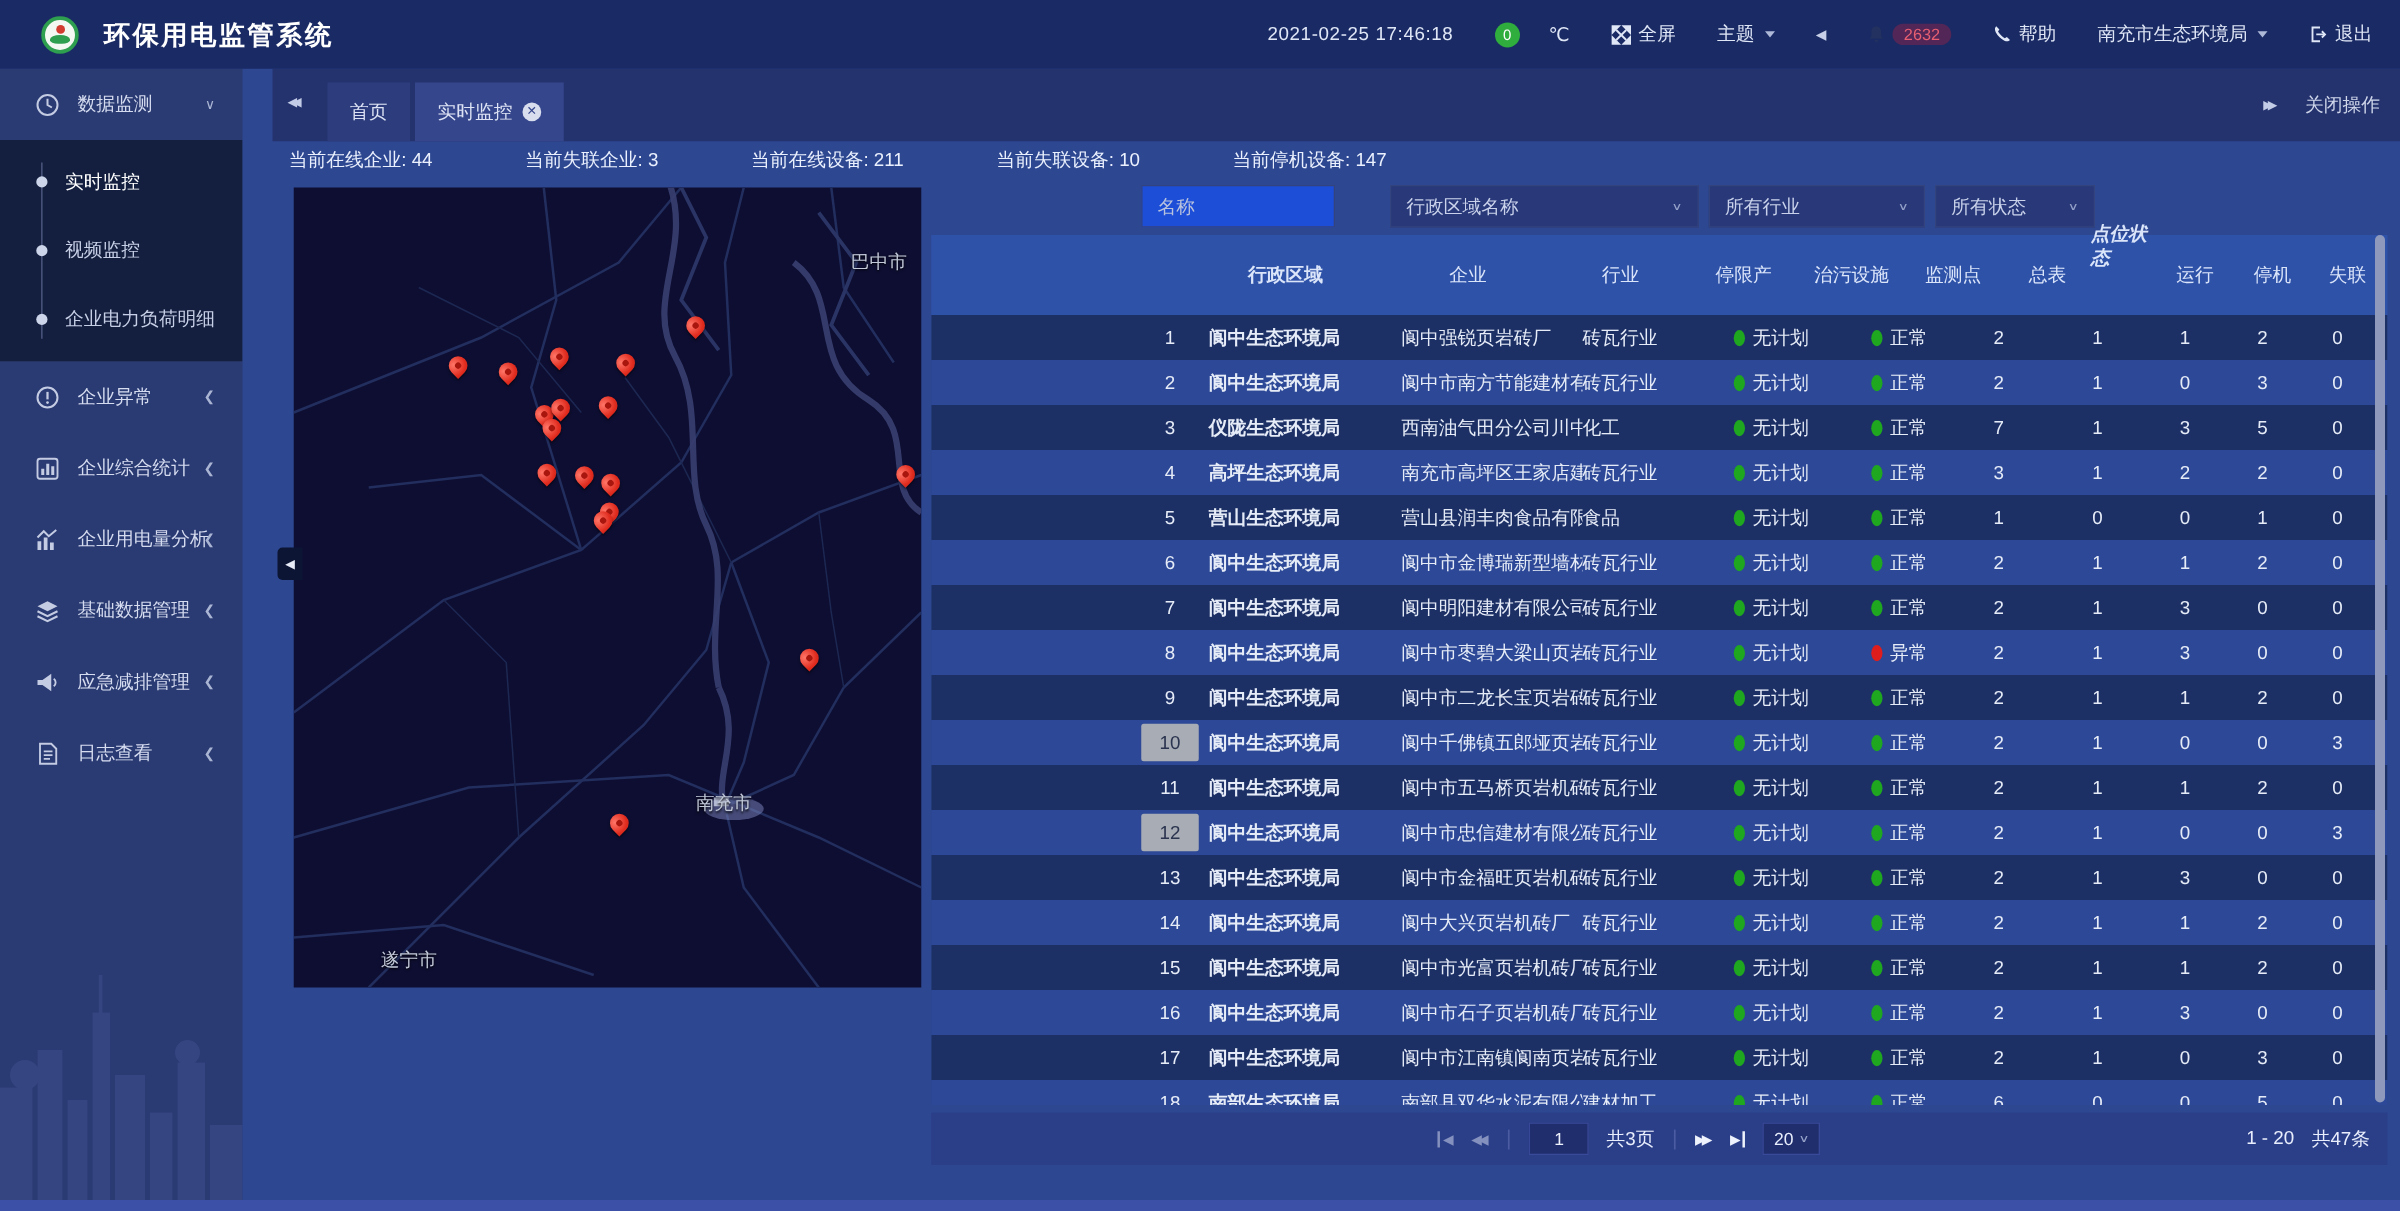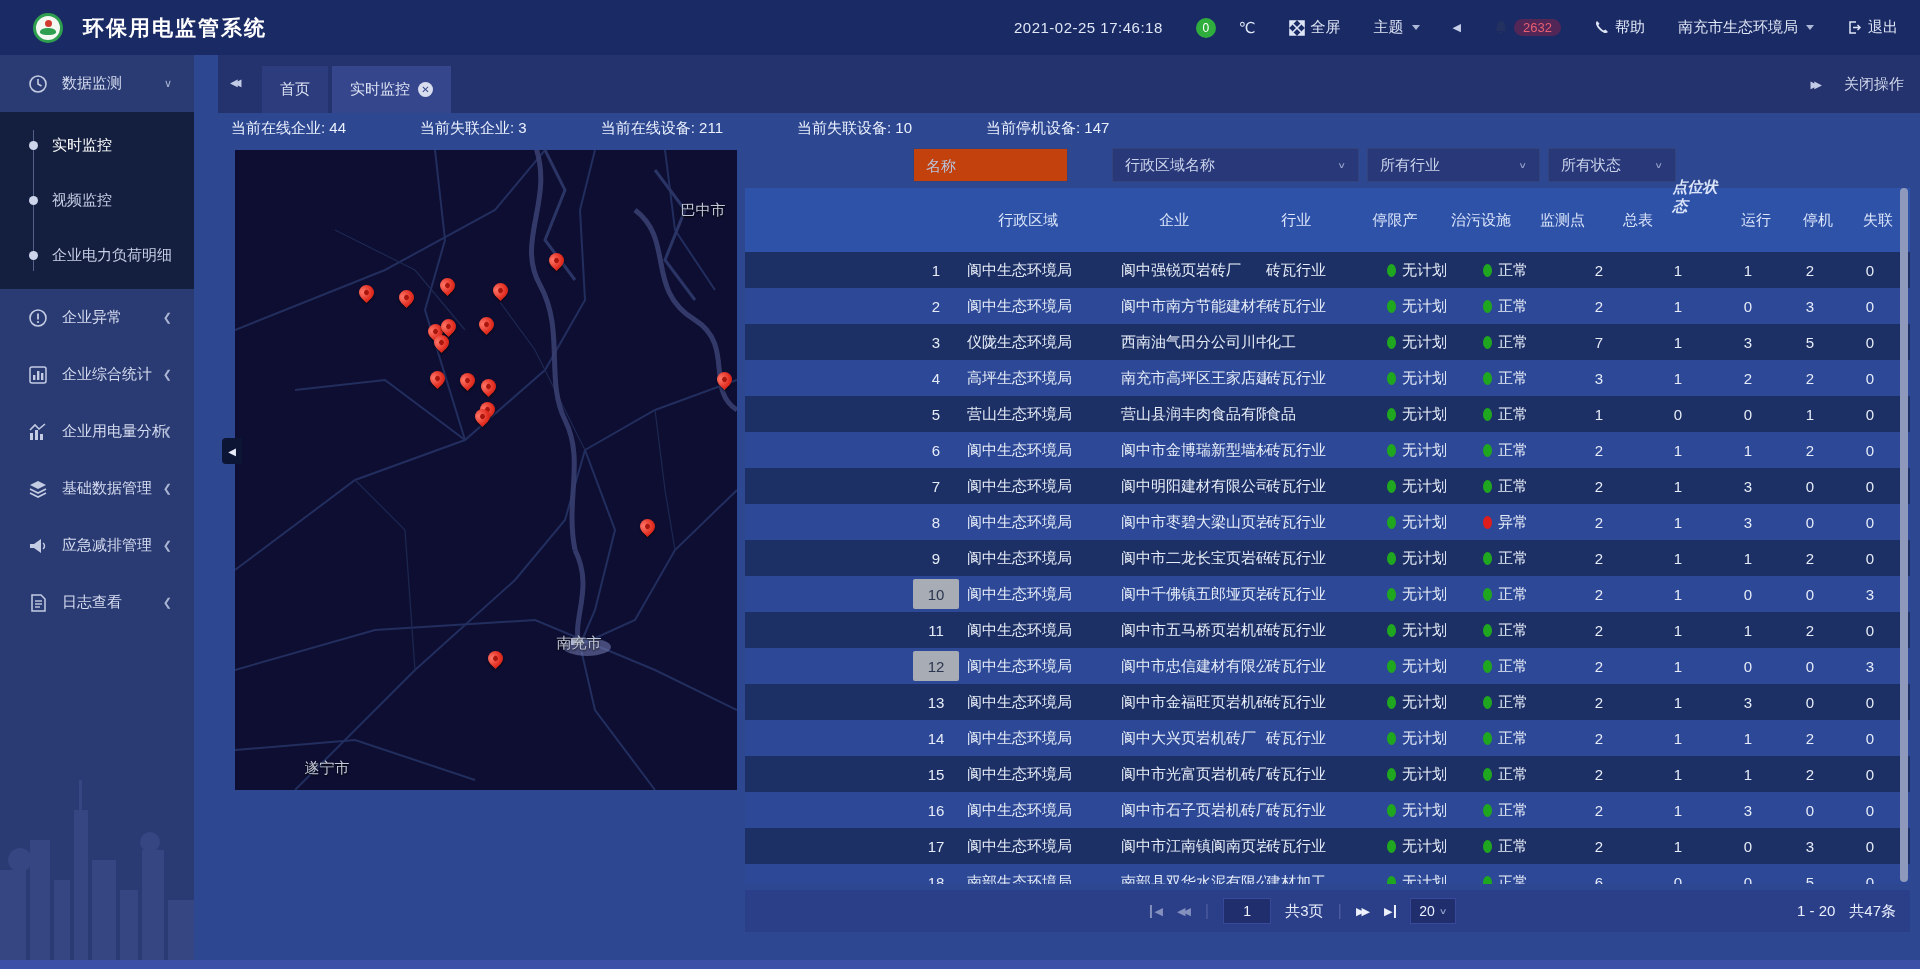--- a/index.html
+++ b/index.html
@@ -52,42 +52,42 @@
   .map { position:absolute; left:235px; top:150px; width:502px; height:640px; background:#0e0e32; overflow:hidden; }
   .map svg.roads { position:absolute; left:0; top:0; }
   .city-label { position:absolute; color:#c2c9d8; font-size:15px; transform:translate(-50%,-50%); text-shadow:0 1px 2px #000; white-space:nowrap; }
   .pin { position:absolute; width:15px; height:15px; background:radial-gradient(circle at 35% 30%, #ff7668, #e02c1f 65%, #c01e14); border-radius:50% 50% 50% 0; transform:rotate(-45deg); box-shadow:-1px 1px 2px rgba(0,0,0,.55); cursor:pointer; }
   .pin::after { content:""; position:absolute; left:5px; top:5px; width:5px; height:5px; border-radius:50%; background:#a8160e; }
   .collapse-handle { position:absolute; left:222px; top:438px; width:20px; height:26px; background:#0d1534; border-radius:4px 0 0 4px; color:#e7ecf8; font-size:10px; display:flex; align-items:center; justify-content:center; cursor:pointer; z-index:15; }
 
   
   .filters { position:absolute; left:913px; top:148px; height:34px; display:flex; gap:8px; }
   .f-box { height:34px; background:#293879; border:1px solid #33437e; color:#c9d2ea; font-size:15px; display:flex; align-items:center; padding:0 12px; position:relative; }
-  .f-input { width:155px; background:#c2410c; border:1px solid #33437e; color:#c9d2ea; font-size:15px; padding:0 12px; height:34px; outline:none; }
+  .f-input { width:155px; background:#1d4ed8; border:1px solid #33437e; color:#c9d2ea; font-size:15px; padding:0 12px; height:34px; outline:none; }
   .f-input::placeholder { color:#b9c3dd; }
   .f-sel-region { width:247px;margin-left:36px; } .f-sel-industry { width:173px; } .f-sel-status { width:128px; }
   .f-caret { position:absolute; right:12px; color:#94a1c8; font-size:12px; transform:scaleY(.7); }
 
   .table-wrap { position:absolute; left:745px; top:188px; width:1165px; }
   .thead { height:64px; background:#2e52a8; display:flex; color:#dbe5fa; font-size:15px; }
   .th { display:flex; align-items:center; justify-content:center; }
   .th-group { display:flex; }
   .th-group .g-label { height:30px; display:flex; align-items:flex-end; justify-content:center; font-style:italic; font-weight:bold; padding-bottom:2px; }
   .th-group .g-subs { flex:1; display:flex; }
   .th-group .g-subs .th { flex:none; }
   .tbody { height:632px; overflow:hidden; }
   .tr { height:36px; display:flex; align-items:center; font-size:15px; color:#e6ecf7; cursor:pointer; }
   .tr:nth-child(odd) { background:#1d3066; }
   .tr:nth-child(even) { background:#2c4897; }
   .td { display:flex; align-items:center; }
   .c-sp { width:166px; } .c-num { width:50px; justify-content:center; }
   .numbox { width:46px; height:30px; display:flex; align-items:center; justify-content:center; border-radius:2px; }
   .numbox.hl { background:#a8acb4; color:#2c3550; }
-  .c-region { width:160px; padding-left:6px; } .c-company { width:145px; overflow:hidden; white-space:nowrap; }
-  .c-industry { width:110px; } .c-stop { width:96px; padding-left:11px; } .c-fac { width:84px; padding-left:11px; }
+  .c-region { width:160px; padding-left:6px;font-weight:bold; } .c-company { width:145px; overflow:hidden; white-space:nowrap; }
+  .c-industry { width:110px; } .c-stop { width:96px; padding-left:11px; } .c-fac { width:84px; padding-left:11px;justify-content:center; }
   .c-mon { width:86px; justify-content:center; } .c-meter { width:72px; justify-content:center; }
   .c-run { width:68px; justify-content:center; } .c-stop2 { width:56px; justify-content:center; } .c-lost { width:64px; justify-content:center; }
   .dot { width:9px; height:13px; border-radius:50%; margin-right:6px; flex:none; }
   .dot.ok { background:#1fa71f; } .dot.err { background:#e01d1d; }
   .vscroll { position:absolute; right:2px; top:0; width:8px; height:694px; background:#8e99bb; border-radius:4px; }
 
   
   .pagebar { position:absolute; left:745px; top:890px; width:1165px; height:42px; background:#2b3e88; display:flex; align-items:center; font-size:15px; color:#e8eefc; }
   .pg-center { position:absolute; left:50%; transform:translateX(-58%); display:flex; align-items:center; gap:14px; }
   .pg-btn { cursor:pointer; font-size:11px; letter-spacing:-3px; padding-right:3px; }

